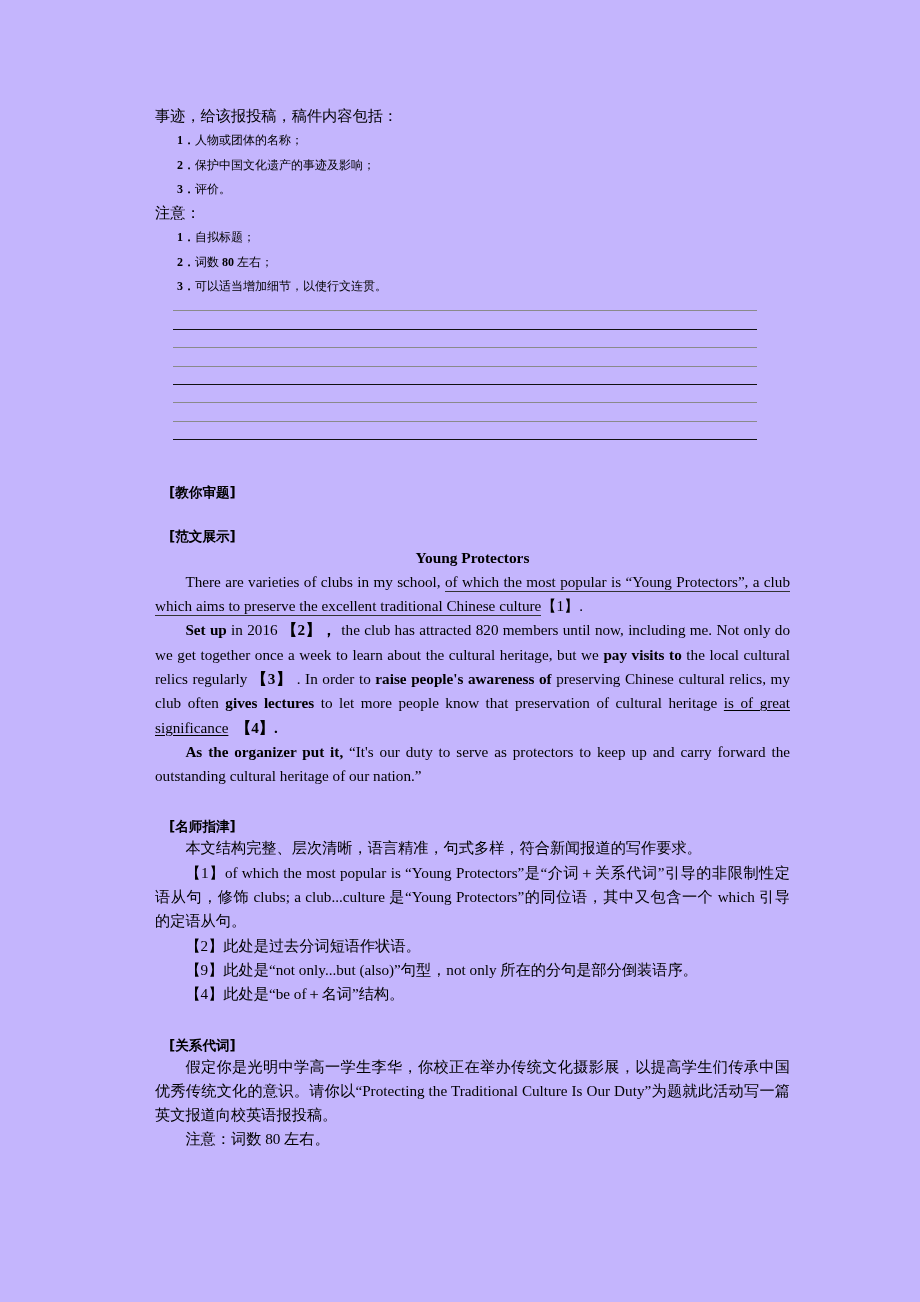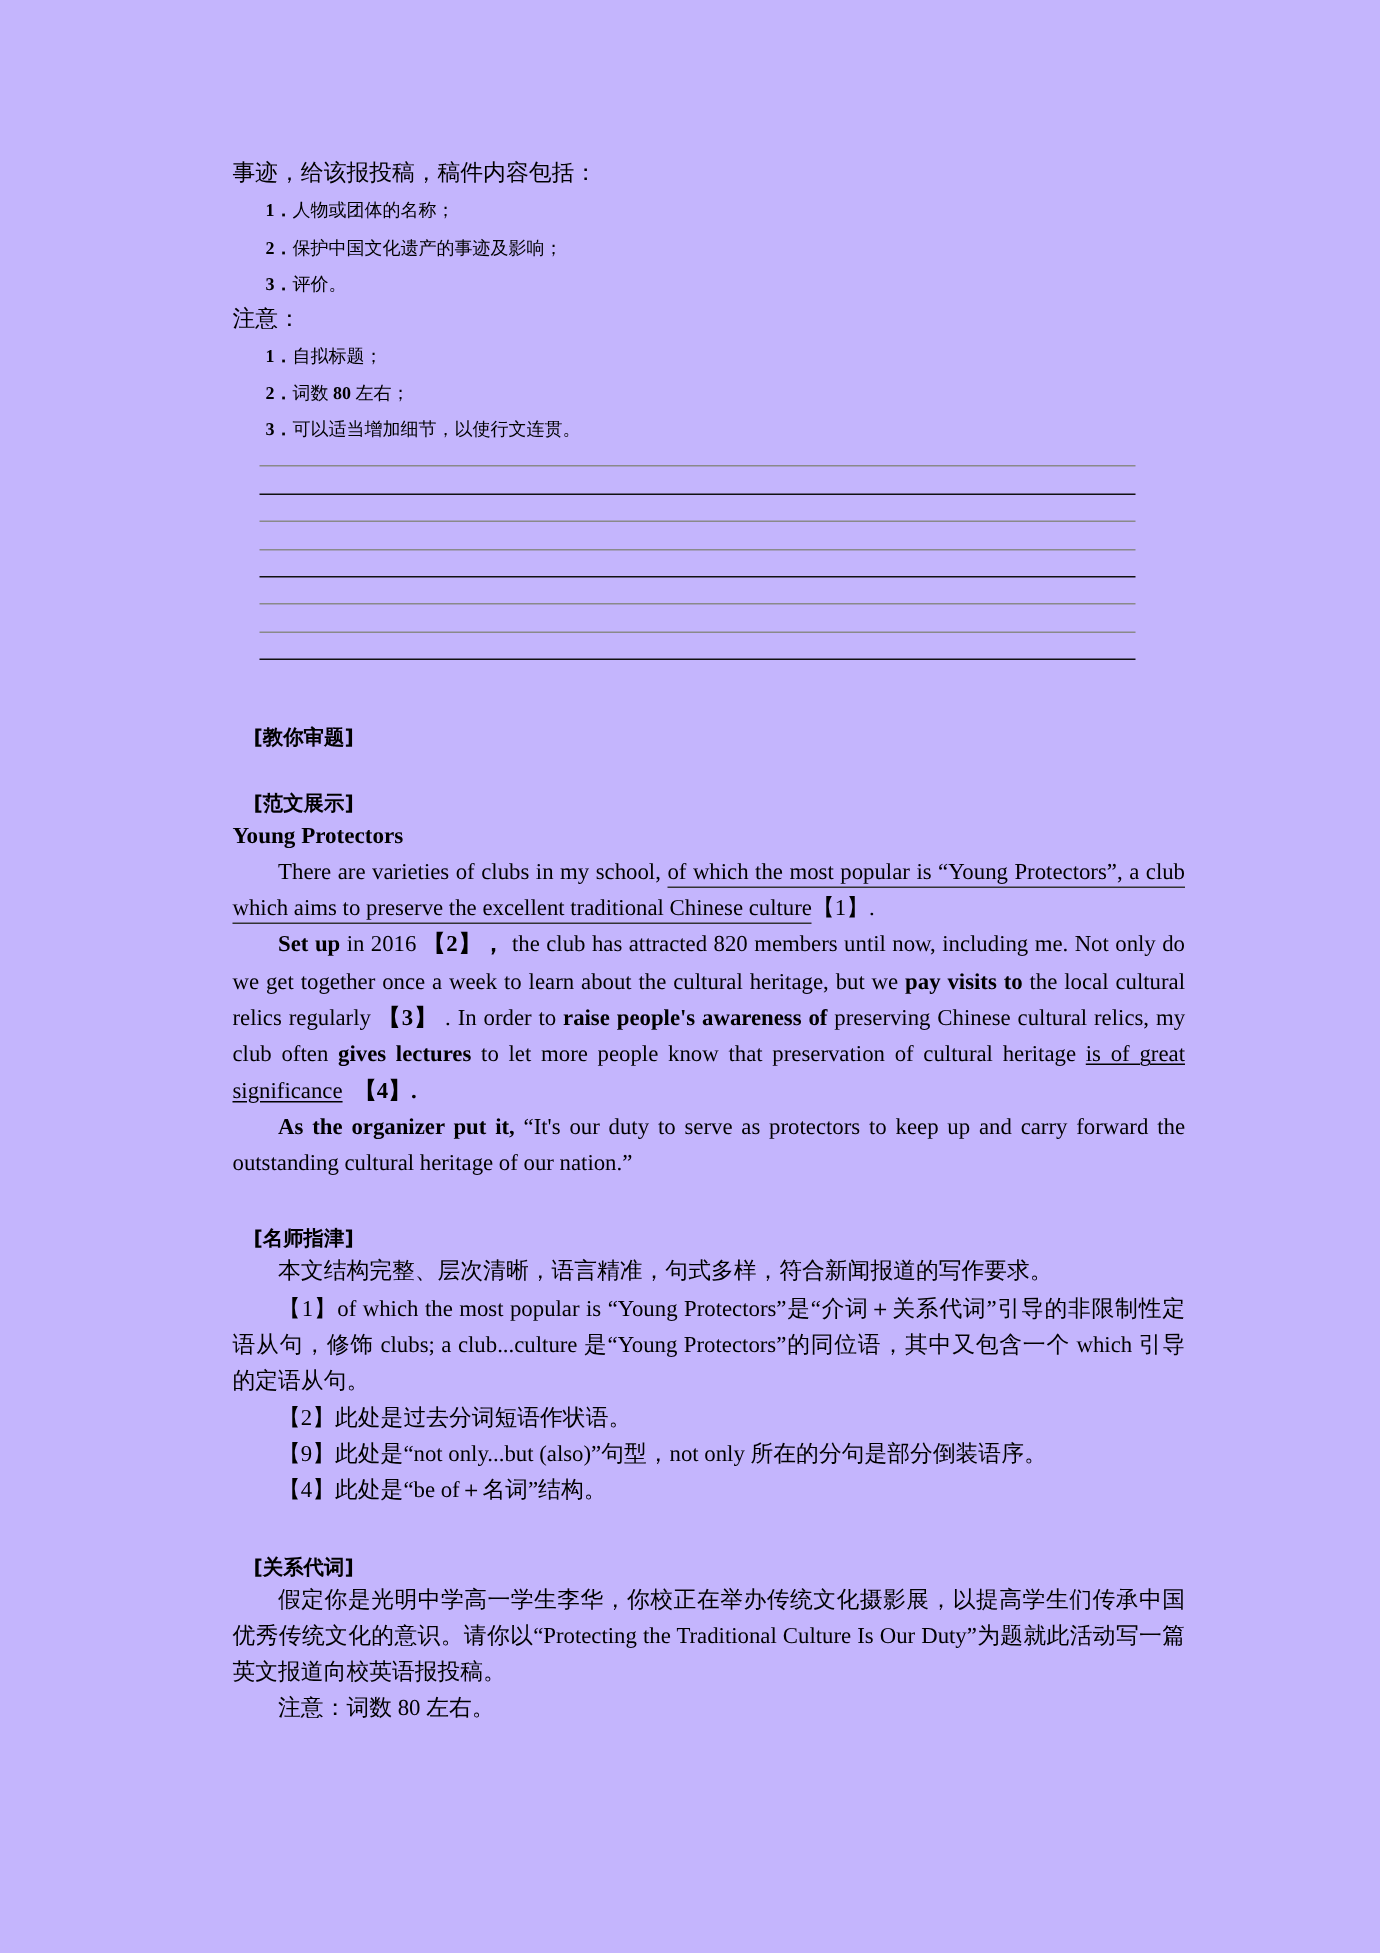--- a/index.html
+++ b/index.html
@@ -73,21 +73,21 @@
   .sec-head {
     font-family: "DejaVu Sans", "Liberation Sans", sans-serif;
     font-size: 13.6px;
     line-height: 20px;
     font-weight: bold;
     padding-left: 14px;
     white-space: nowrap;
   }
 
   .essay-title {
-    text-align: left;
+    text-align: center;
     font-weight: bold;
     font-size: 15.4px;
     line-height: 24.3px;
   }
 
   
   .u-solid {
     text-decoration: underline;
     text-decoration-thickness: 1px;
     text-underline-offset: 2px;

